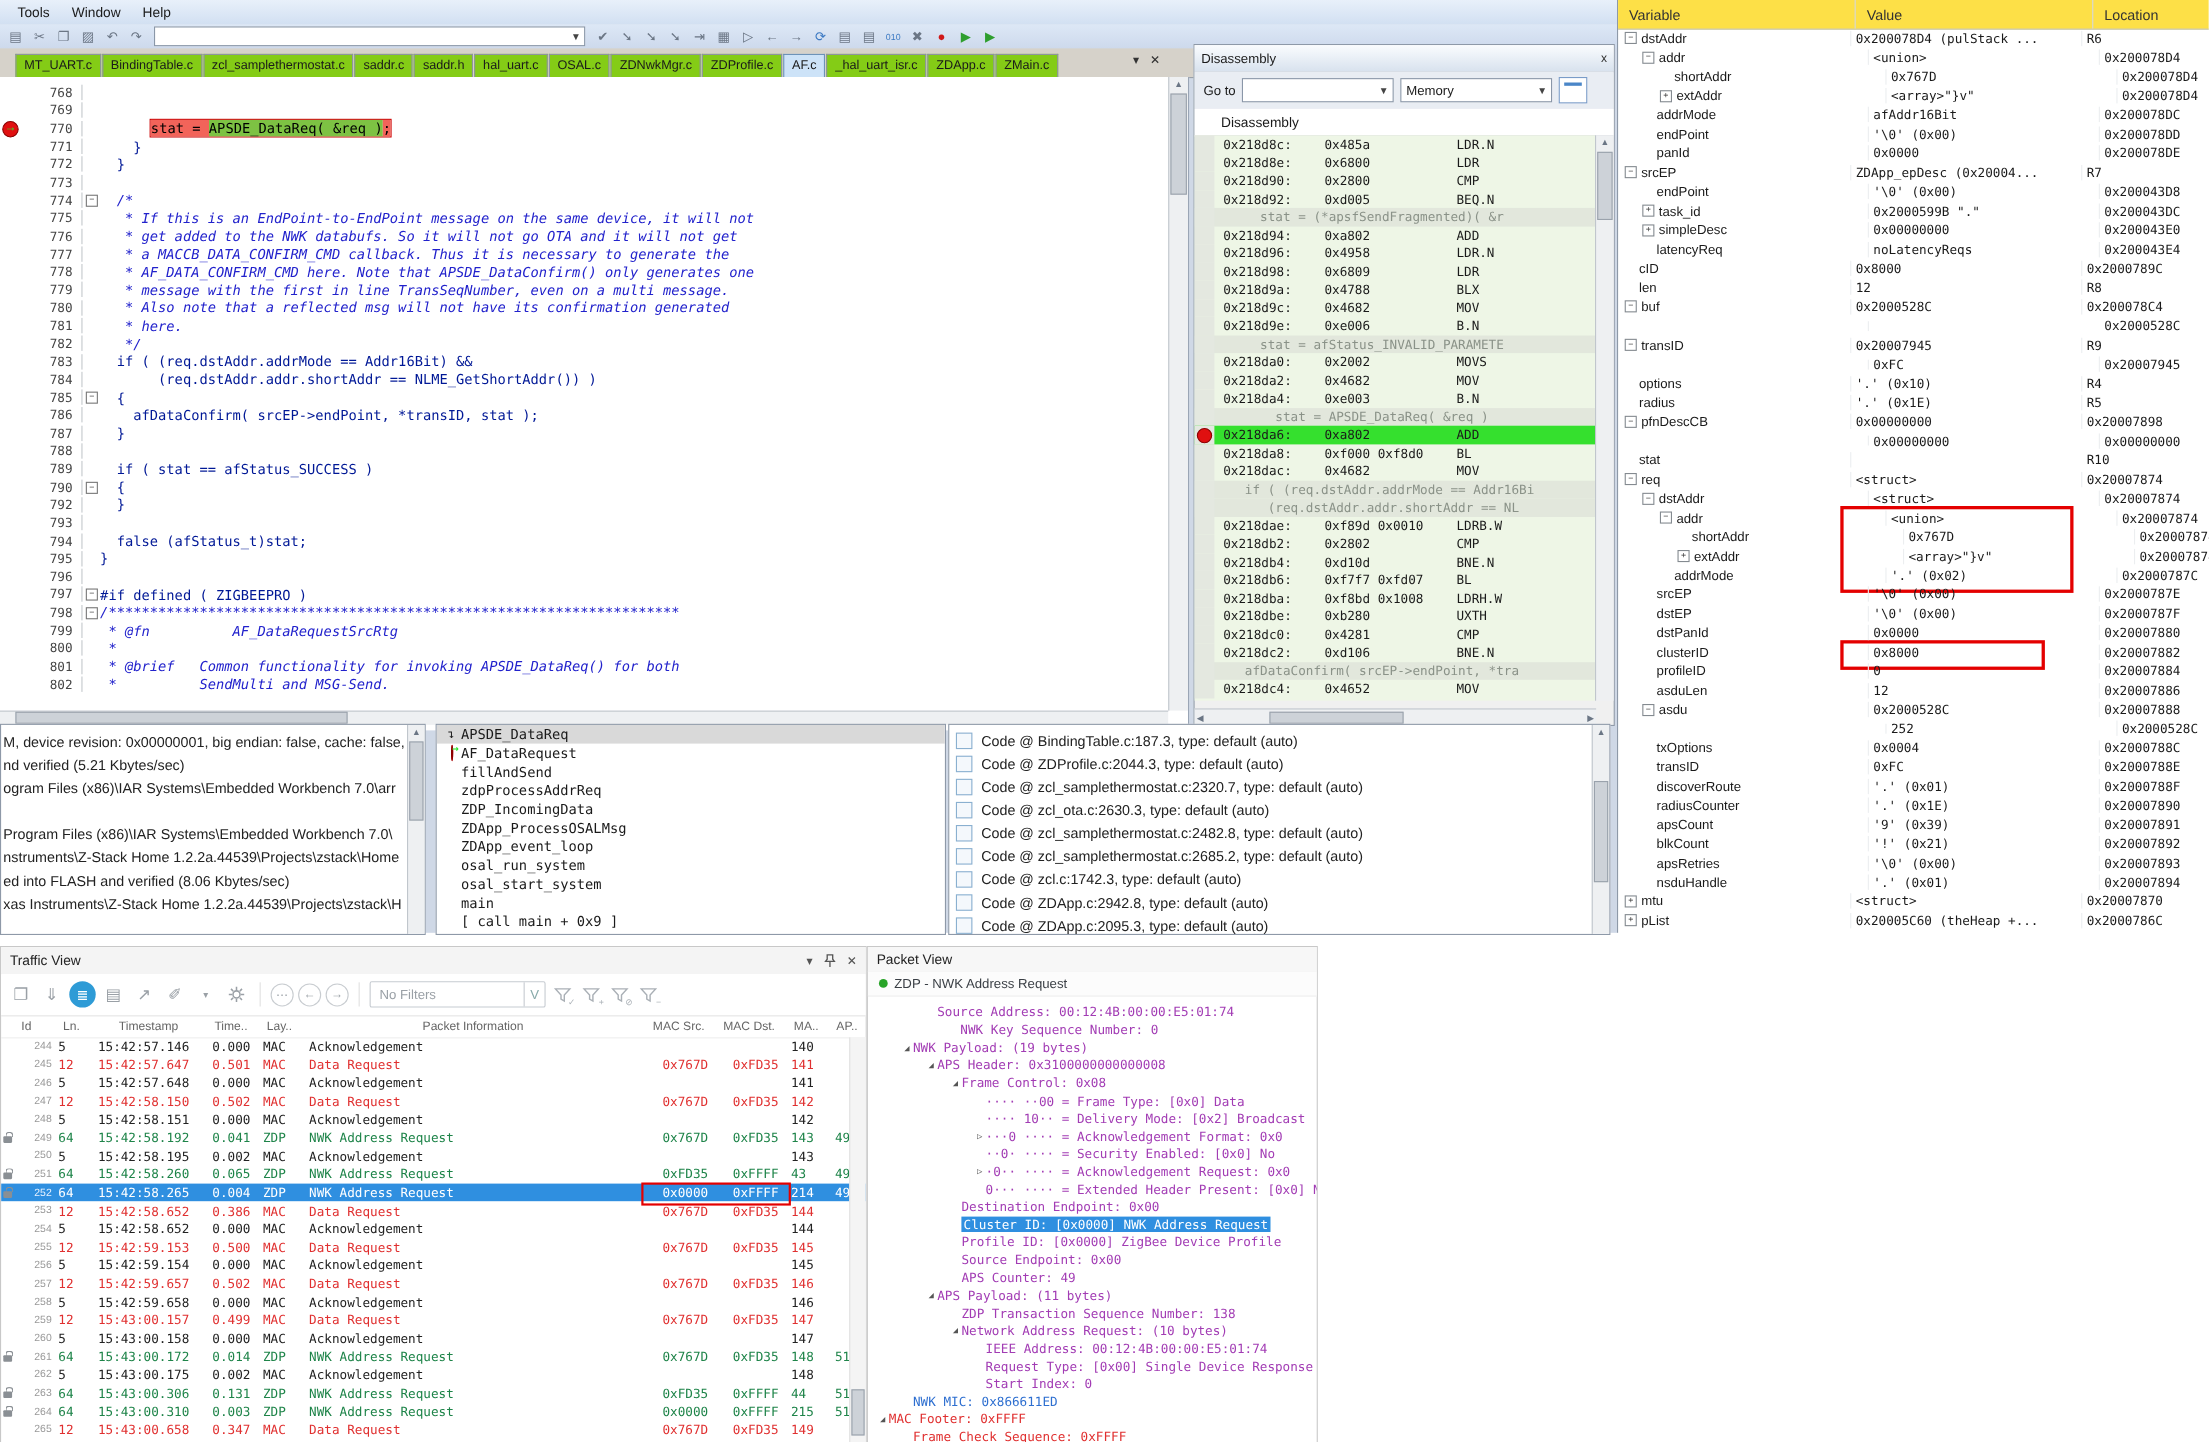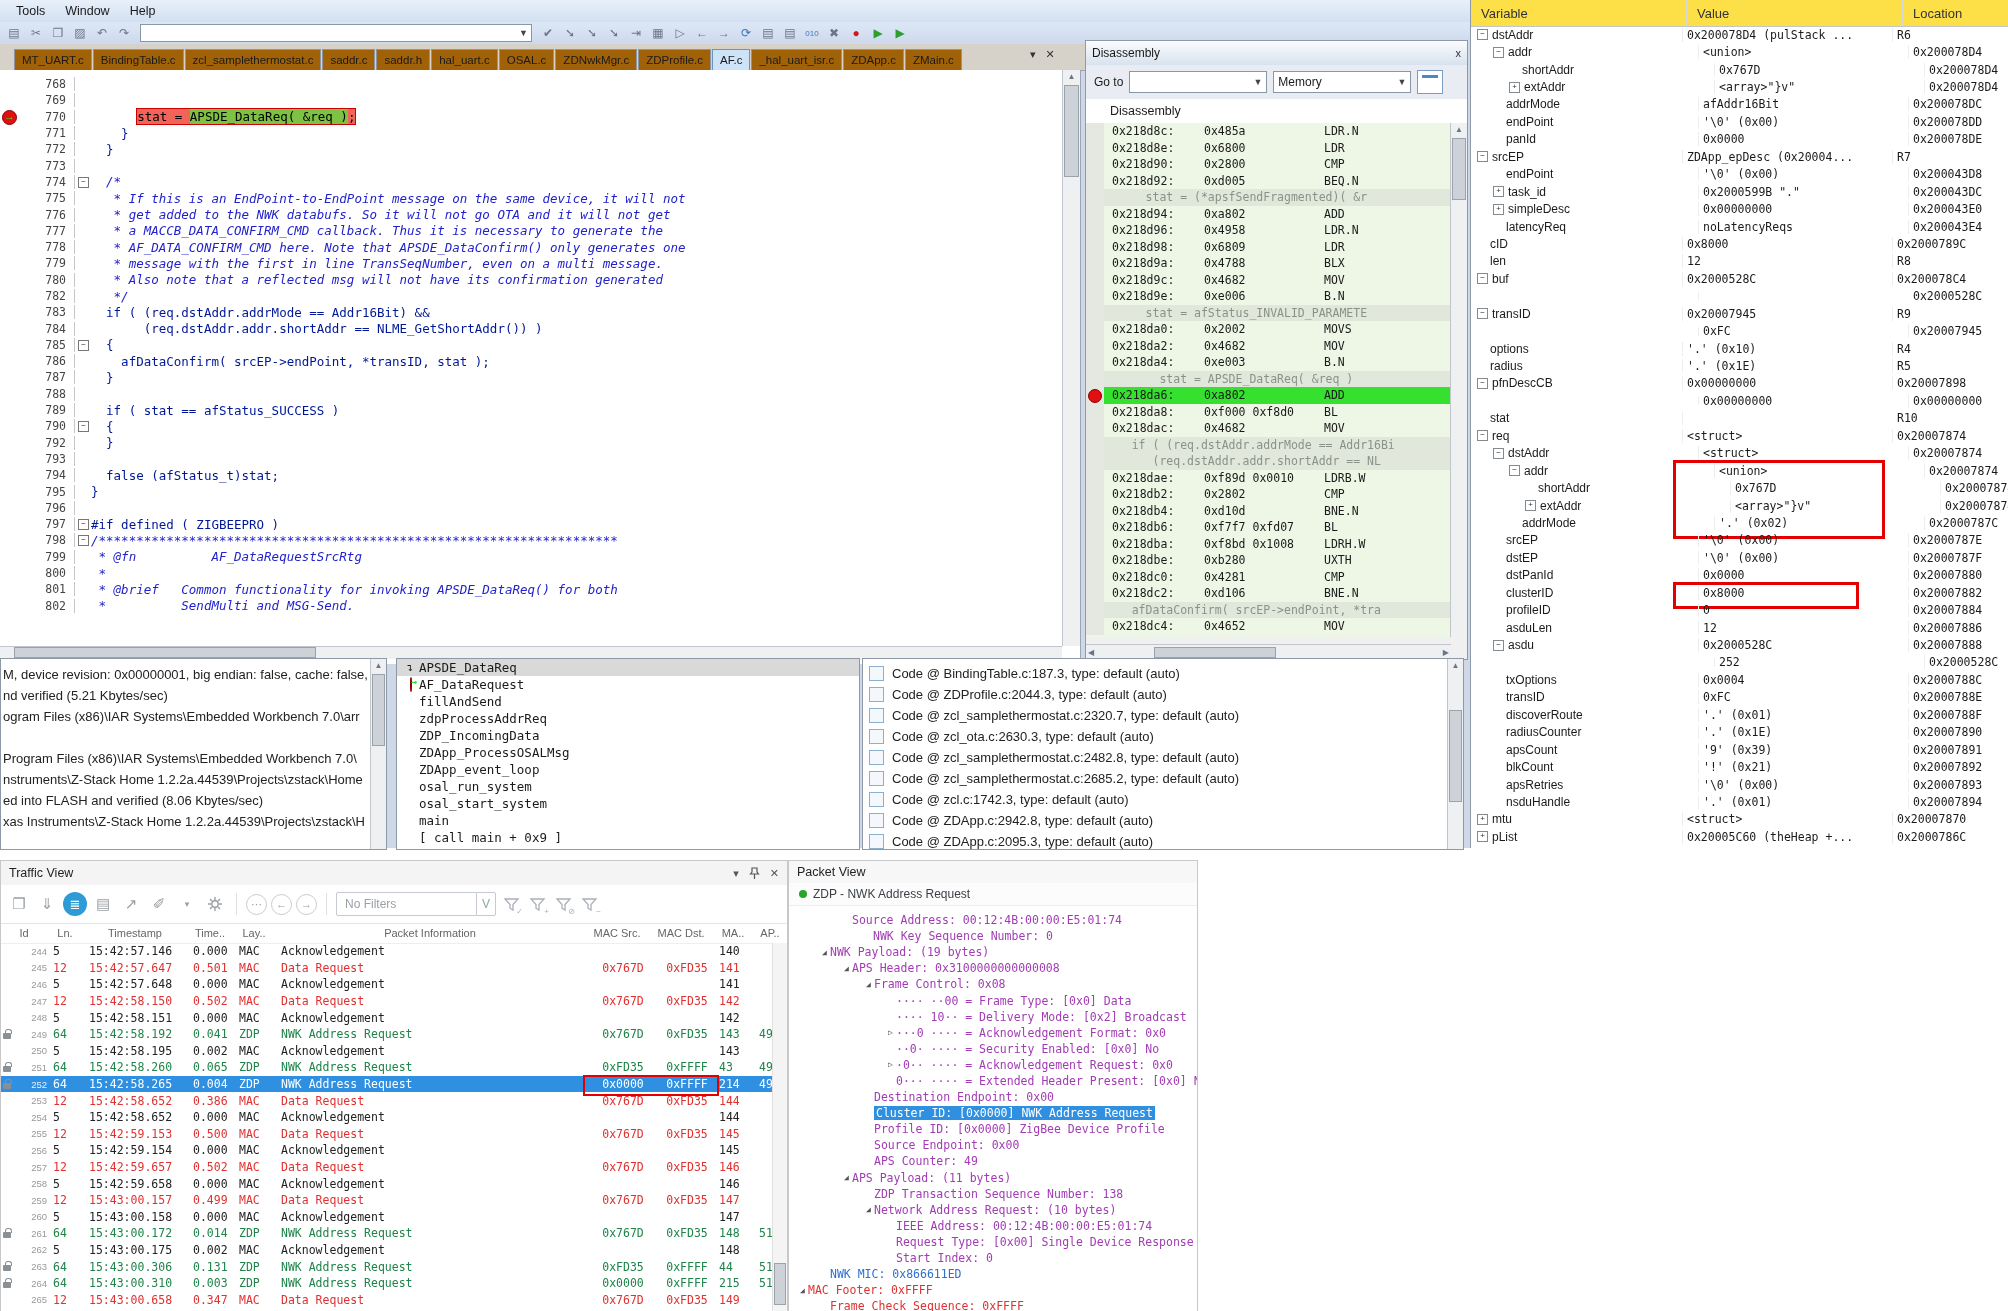--- a/index.html
+++ b/index.html
@@ -17,21 +17,21 @@
            display:flex;align-items:center;gap:2px;padding-left:4px;}
   .tb-icon{width:20px;height:18px;display:flex;align-items:center;justify-content:center;
            font-size:12px;color:#6b7685;}
   #find-combo{width:390px;height:16px;background:#fff;border:1px solid #8a97a8;margin:0 4px;
               display:flex;align-items:center;justify-content:flex-end;}
   #find-combo .car{font-size:9px;color:#444;padding-right:3px;}
 
   
   #tabbar{left:0;top:44px;width:1080px;height:26px;background:#d6d2ca;border-bottom:1px solid #9aa0a8;
           display:flex;align-items:flex-end;padding-left:14px;}
-  .tab{height:20px;display:flex;align-items:center;padding:0 7px;font-size:11.5px;background:#a16207;
+  .tab{height:20px;display:flex;align-items:center;padding:0 7px;font-size:11.5px;background:#84cc16;
        border:1px solid #8e959e;border-bottom:none;margin-right:1px;color:#1a1a1a;}
   .tab.active{background:#cde3f8;border-color:#6d93b8;}
   #tabbar-tools{left:1030px;top:48px;display:flex;gap:10px;font-size:11px;color:#333;}
 
   
   #editor{left:0;top:70px;width:1080px;height:588px;background:#fff;overflow:hidden;border-right:1px solid #9aa5b5;}
   .cline{position:relative;height:16.3px;display:flex;align-items:center;}
   .cgut{width:18px;height:100%;flex:0 0 18px;position:relative;}
   .cnum{width:48px;flex:0 0 48px;text-align:right;padding-right:8px;font-size:11.5px;color:#444;
         font-family:"DejaVu Sans Mono",monospace;border-right:1px solid #c4c8cc;}
@@ -295,20 +295,26 @@
         <div class="ctext pre comment">   * message with the first in line TransSeqNumber, even on a multi message.</div>
       </div>
       <div class="cline">
         <div class="cgut"></div>
         <div class="cnum">780</div>
         <div class="cfold"></div>
         <div class="ctext pre comment">   * Also note that a reflected msg will not have its confirmation generated</div>
       </div>
       <div class="cline">
         <div class="cgut"></div>
+        <div class="cnum">781</div>
+        <div class="cfold"></div>
+        <div class="ctext pre comment">   * here.</div>
+      </div>
+      <div class="cline">
+        <div class="cgut"></div>
         <div class="cnum">782</div>
         <div class="cfold"></div>
         <div class="ctext pre comment">   */</div>
       </div>
       <div class="cline">
         <div class="cgut"></div>
         <div class="cnum">783</div>
         <div class="cfold"></div>
         <div class="ctext pre">  if ( (req.dstAddr.addrMode == Addr16Bit) &amp;&amp;</div>
       </div>

